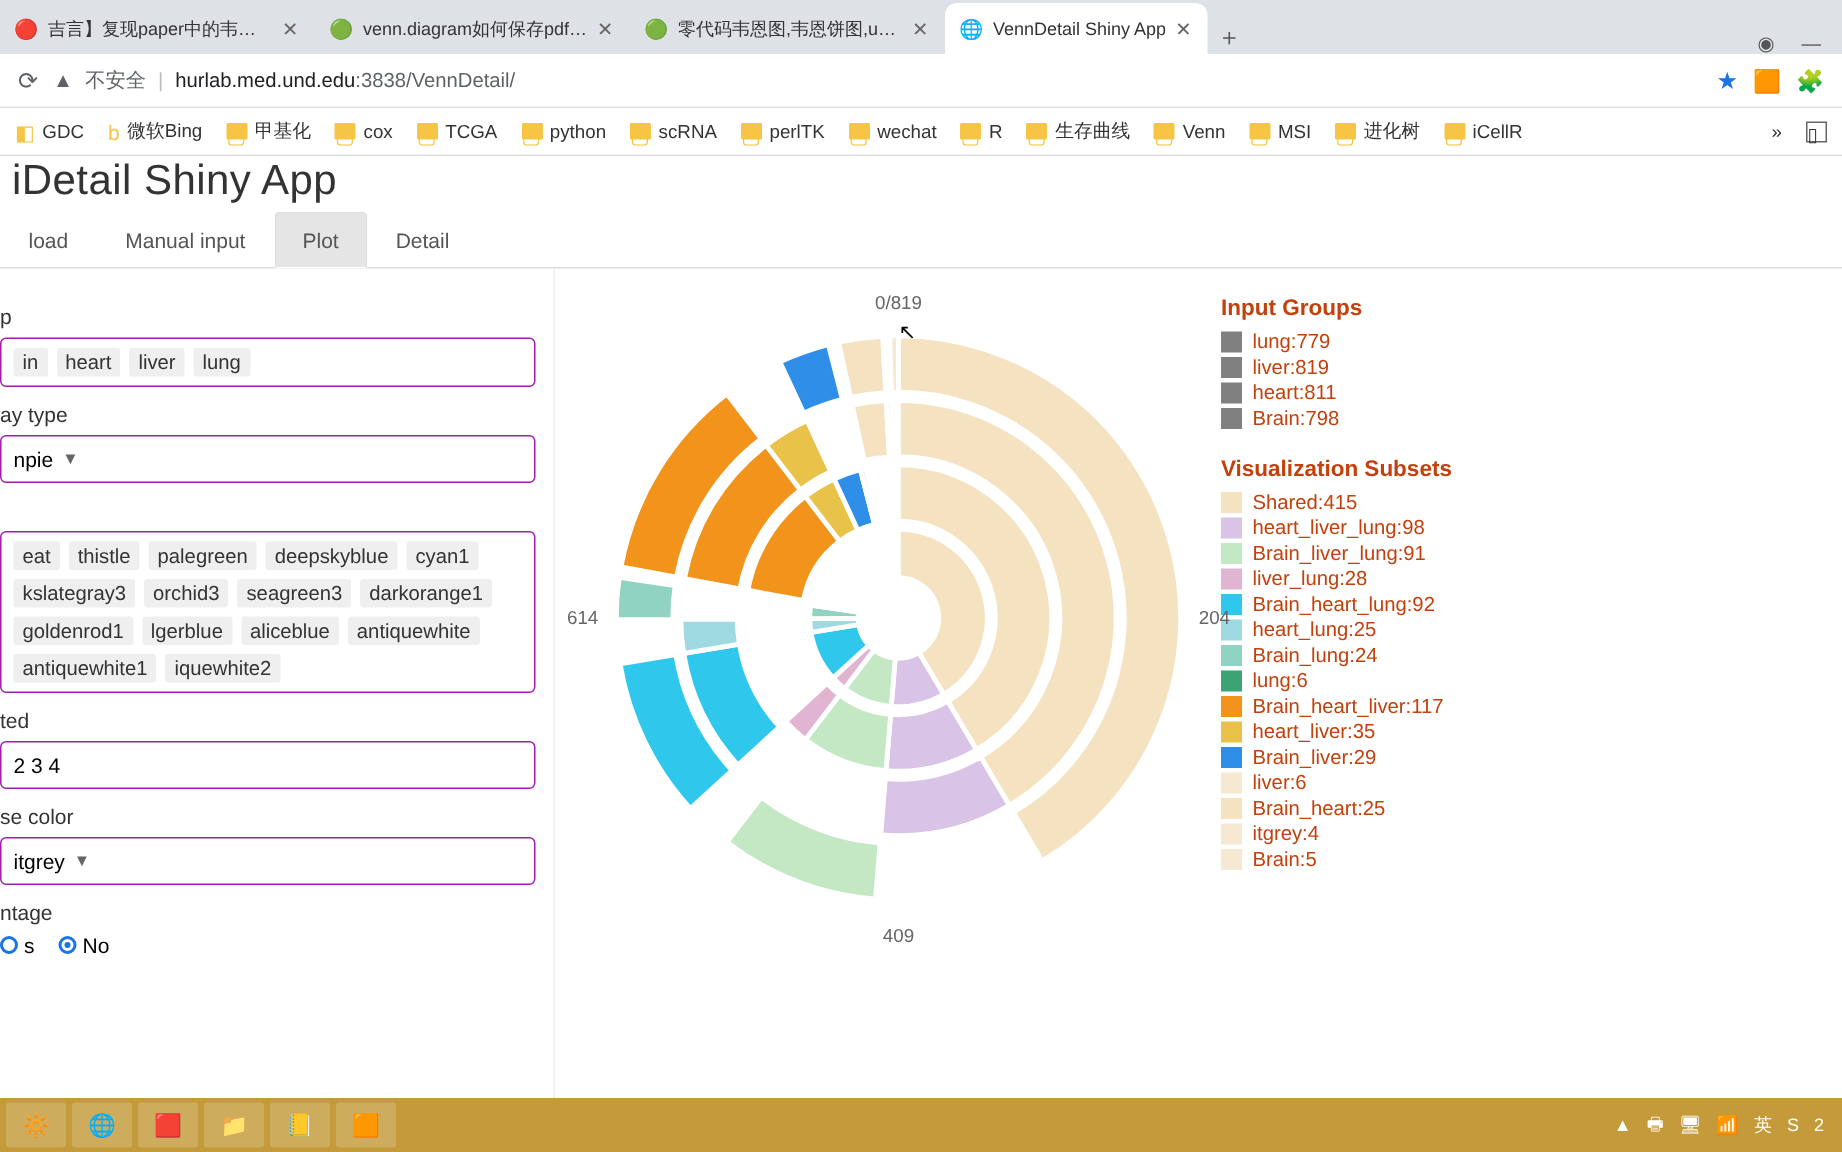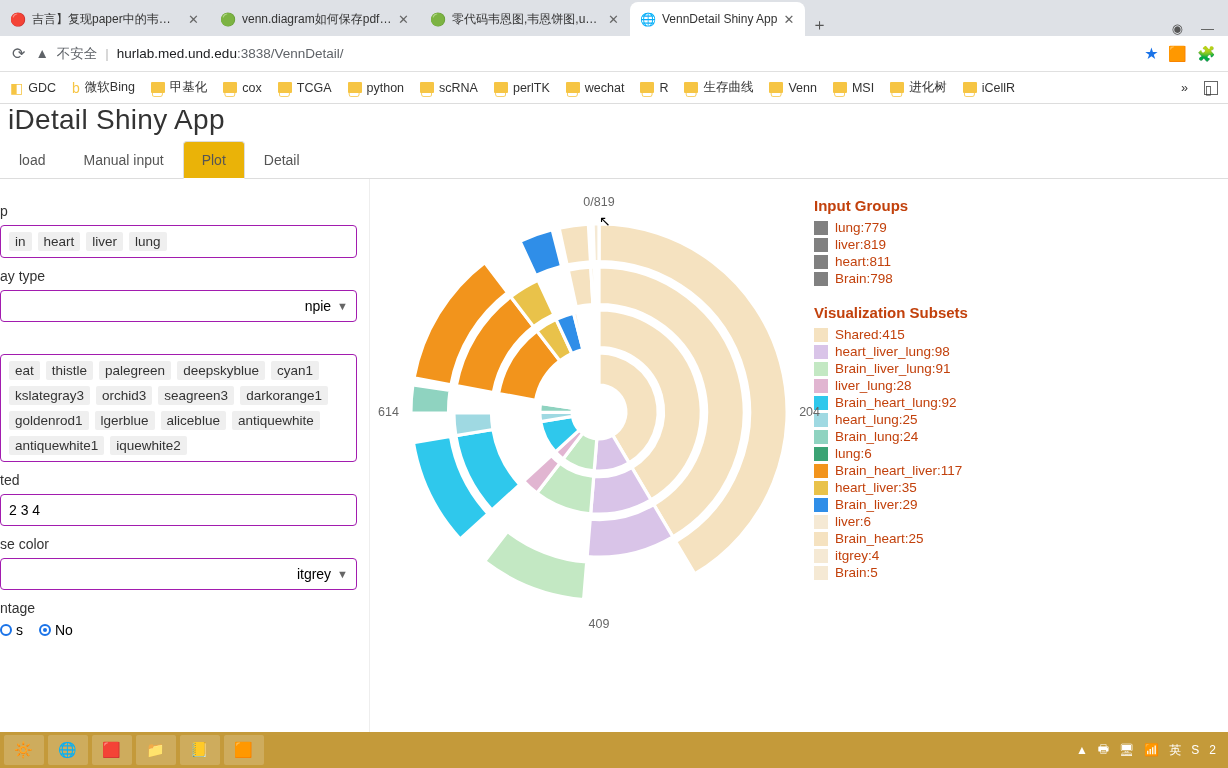--- a/index.html
+++ b/index.html
@@ -105,21 +105,21 @@
   .app-tab {
     padding: 10px 18px;
     font-size: 14px;
     color: #555;
     cursor: pointer;
     border: 1px solid transparent;
     position: relative;
     top: 1px;
   }
   .app-tab.active {
-    background: #eab308;
+    background: #e5e5e5;
     border: 1px solid #ddd;
     border-bottom: 1px solid #fff;
     border-radius: 4px 4px 0 0;
   }
 
   .content {
     display: flex;
     height: 560px;
   }
   .sidebar {
@@ -145,21 +145,21 @@
     align-items: center;
   }
   .tag {
     background: #efefef;
     padding: 2px 6px;
     border-radius: 2px;
     font-size: 13.5px;
     color: #333;
   }
   .select-box {
-    justify-content: flex-end;
+    justify-content: flex-start;
   }
   .caret-down { color: #666; font-size: 11px; }
   .radio-row { display: flex; gap: 16px; align-items: center; font-size: 14px; margin-top: 4px; }
   .radio { display: inline-flex; align-items: center; gap: 4px; }
   .radio-dot {
     width: 12px; height: 12px; border-radius: 50%;
     border: 2px solid #1a73e8; display: inline-block; position: relative;
   }
   .radio-dot.checked::after {
     content: ""; position: absolute; inset: 2px; border-radius: 50%; background: #1a73e8;

